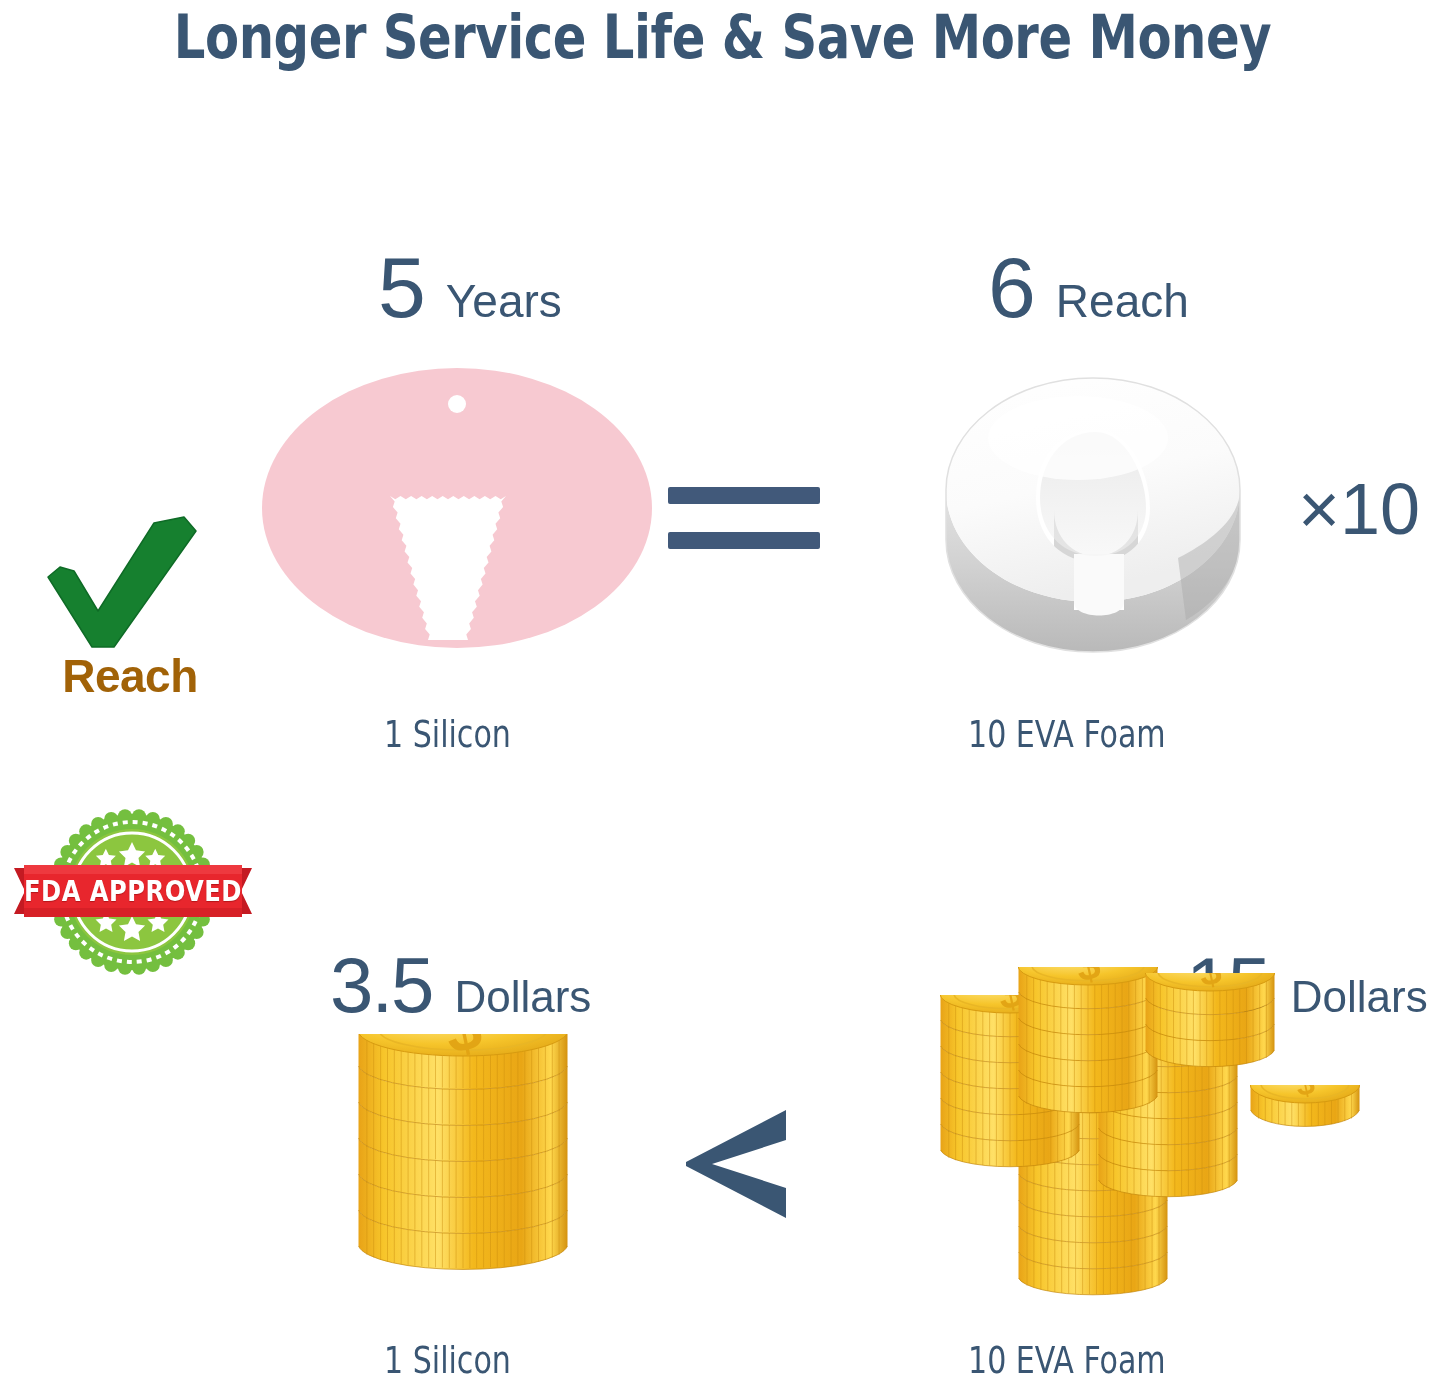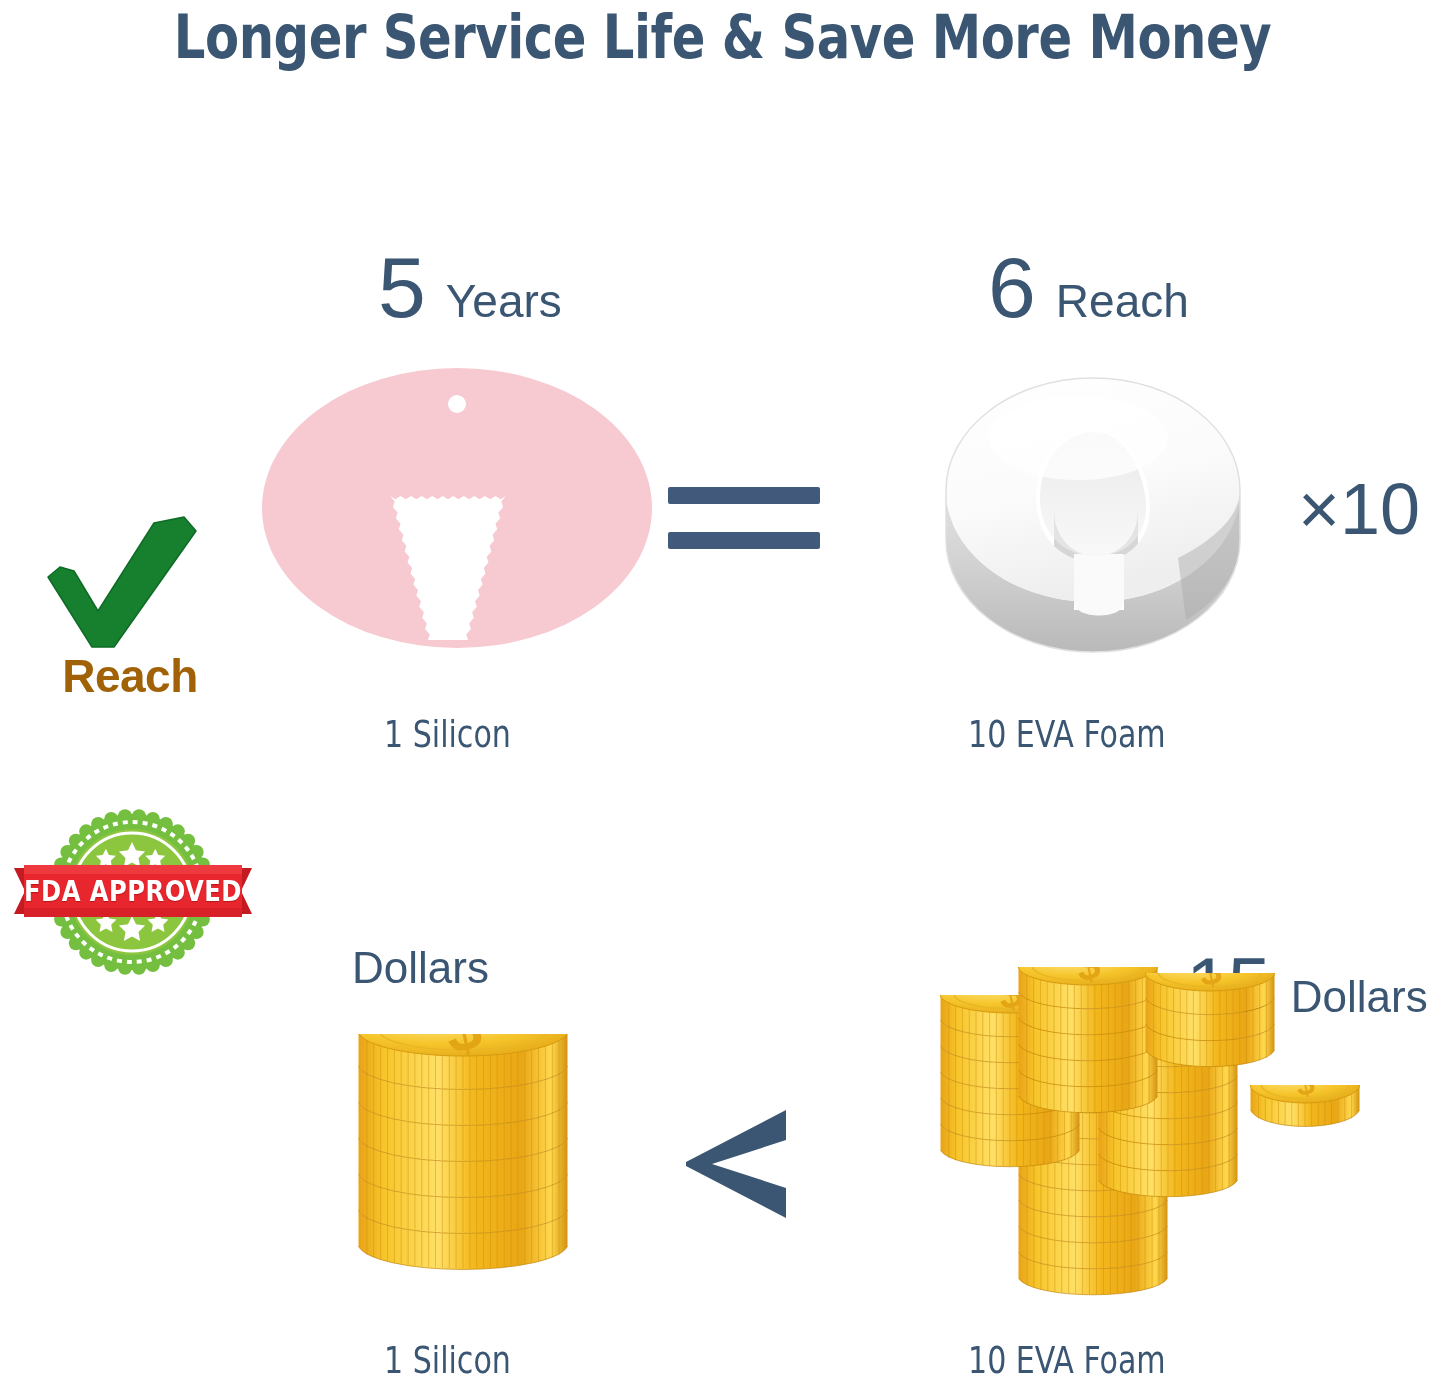--- a/index.html
+++ b/index.html
@@ -236,20 +236,21 @@
              C82 294 18 242 18 182 L18 132 C18 72 82 20 165 20 Z" fill="none" stroke="#e0e0e0" stroke-width="1.5"></path>
   </svg>
 </div>
 
 <div class="abs" id="times10">×10</div>
 
 <div class="abs caption" style="left:384px;top:712px;">1 Silicon</div>
 <div class="abs caption" style="left:968px;top:712px;">10 EVA Foam</div>
 
 <div class="abs numlabel" style="left:330px;top:946px;">
+  <span class="big" style="font-size:78px;">3.5</span>
   <span class="unit" style="font-size:44px;">Dollars</span>
 </div>
 
 <div class="abs numlabel" style="left:1186px;top:946px;">
   <span class="big" style="font-size:78px;">15</span>
   <span class="unit" style="font-size:44px;">Dollars</span>
 </div>
 
 <div class="abs coinstack" id="stack-left" style="left:358px;top:1034px;"><svg width="210" height="242" viewBox="0 0 210 242">
       <defs>

